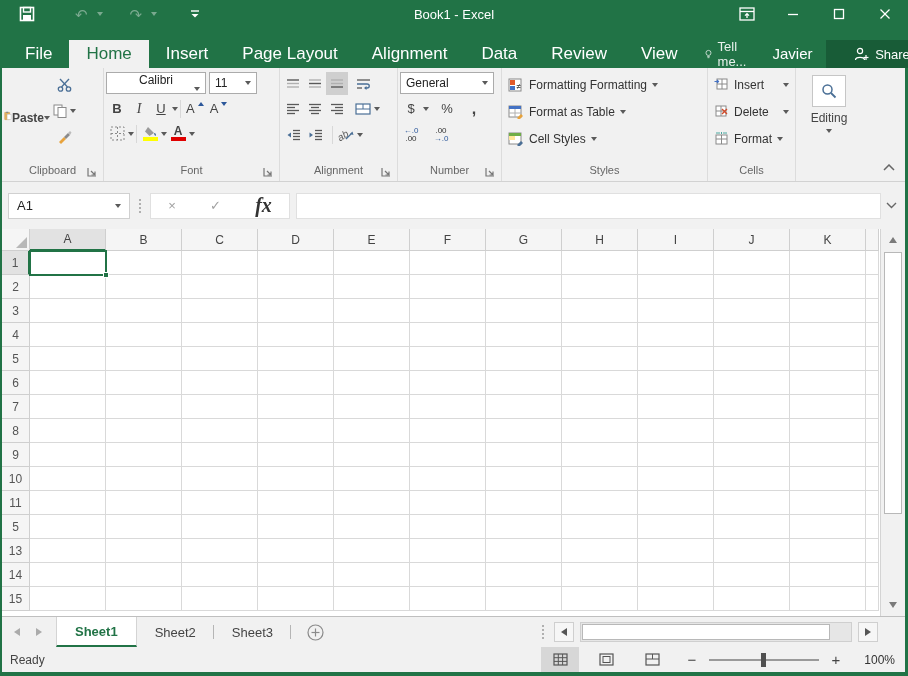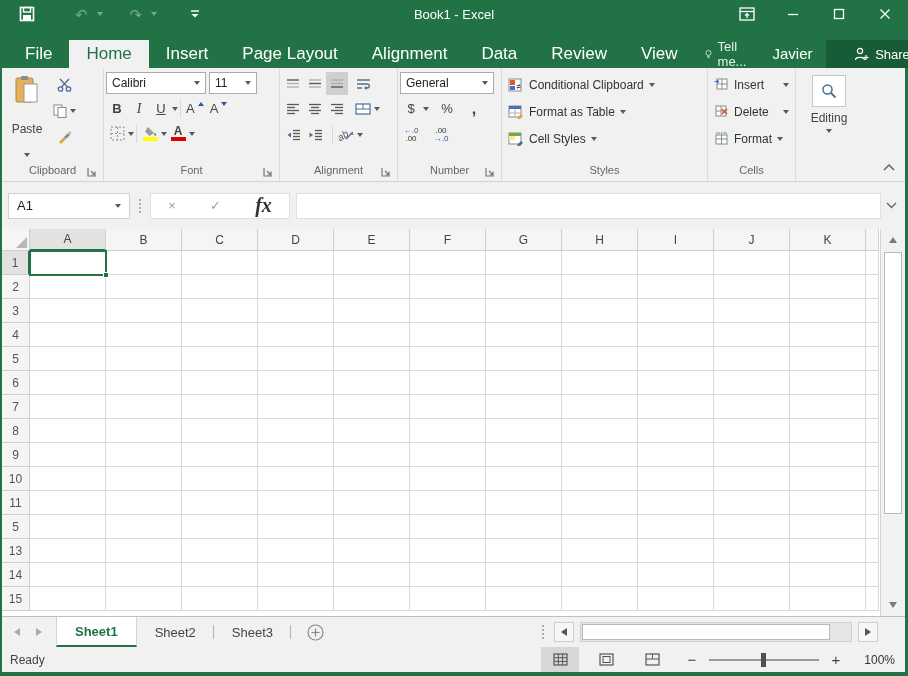--- a/index.html
+++ b/index.html
@@ -39,21 +39,21 @@
   .rrow { display:flex; align-items:center; }
   .rbtn { height:23px; min-width:22px; display:flex; align-items:center; justify-content:center; gap:3px; padding:0 3px; color:#444; }
   .rbtn.sel { background:#cfcfcf; }
   .dd { width:0; height:0; border-left:3px solid transparent; border-right:3px solid transparent; border-top:4px solid #5a5a5a; display:inline-block; }
   .combo { background:#fff; border:1px solid #ababab; height:22px; display:flex; align-items:center; font-size:12px; color:#222; padding:0 5px; }
   .combo .dd { margin-left:auto; }
   .vsep { width:1px; height:18px; background:#d8d8d8; margin:0 2px; }
 
   
   .g-clipboard { width:102px; }
-  .paste-big { width:46px; height:86px; display:flex; flex-direction:column; align-items:center; justify-content:space-between; color:#444; font-size:12px; padding-top:4px; }
+  .paste-big { width:46px; height:86px; display:flex; flex-direction:row; align-items:center; justify-content:flex-end; color:#444; font-size:12px; padding-top:4px;font-weight:bold; }
   .paste-big .lbl { margin-top:4px; }
   .paste-big .dd { margin-top:4px; }
   .clip-col { display:flex; flex-direction:column; justify-content:flex-start; gap:3px; padding-top:2px; }
 
   
   .g-font { width:176px; }
   .bolder { font-weight:bold; font-size:13px; }
   .ital { font-style:italic; font-family:"Liberation Serif", serif; font-size:14px; }
   .undl { text-decoration:underline; font-size:13px; }
   .grow-a { font-size:13px; position:relative; }
@@ -287,21 +287,21 @@
           <svg class="launcher" viewBox="0 0 11 11">
             <path d="M1 1 L1 9 L9 9" fill="none" stroke="#777" stroke-width="1.2"></path>
             <path d="M4 4 L8 8 M8 4.5 L8 8 L4.5 8" fill="none" stroke="#777" stroke-width="1.2"></path>
           </svg>
         </div>
       </div>
 
       <div class="rgroup g-font">
         <div class="rgroup-content">
           <div class="rrow" style="gap:3px; margin-top:1px;">
-            <div class="combo" style="width:100px;">
+            <div class="combo" style="width:100px;flex-direction:column;">
               <span>Calibri</span>
               <span class="dd"></span>
             </div>
             <div class="combo" style="width:48px;">
               <span>11</span>
               <span class="dd"></span>
             </div>
           </div>
           <div class="rrow" style="margin-top:3px;">
             <div class="rbtn bolder">B</div>
@@ -500,21 +500,21 @@
 
       <div class="rgroup g-styles">
         <div class="rgroup-content">
           <div class="menu-row">
             <svg width="16" height="14" viewBox="0 0 16 14">
               <rect x="1" y="1" width="12" height="12" fill="#fff" stroke="#8a8a8a" stroke-width="1"></rect>
               <rect x="2" y="2" width="5" height="5" fill="#e05a2b"></rect>
               <rect x="2" y="8" width="5" height="4" fill="#4472c4"></rect>
               <text x="8.5" y="11" font-size="8" fill="#333">≠</text>
             </svg>
-            <span>Conditional Clipboard</span>
+            <span>Formatting Formatting</span>
             <span class="dd"></span>
           </div>
           <div class="menu-row">
             <svg width="16" height="14" viewBox="0 0 16 14">
               <rect x="1" y="1" width="12" height="11" fill="#fff" stroke="#8a8a8a" stroke-width="1"></rect>
               <rect x="1" y="1" width="12" height="3" fill="#4472c4"></rect>
               <line x1="1" y1="8" x2="13" y2="8" stroke="#b0b0b0"></line>
               <line x1="7" y1="4" x2="7" y2="12" stroke="#b0b0b0"></line>
               <path d="M9 13 L13 9 L15 11 L11 15 Z" fill="#e8a33d"></path>
             </svg>

